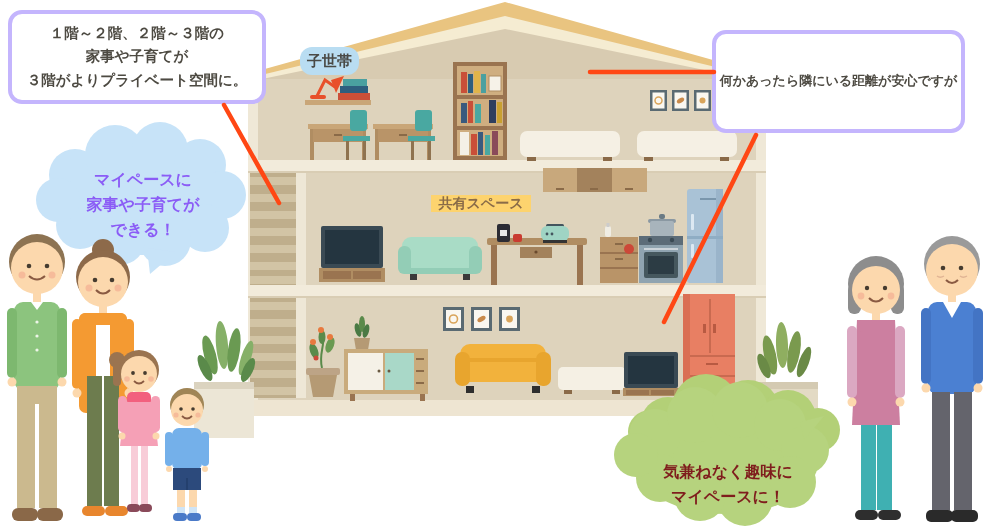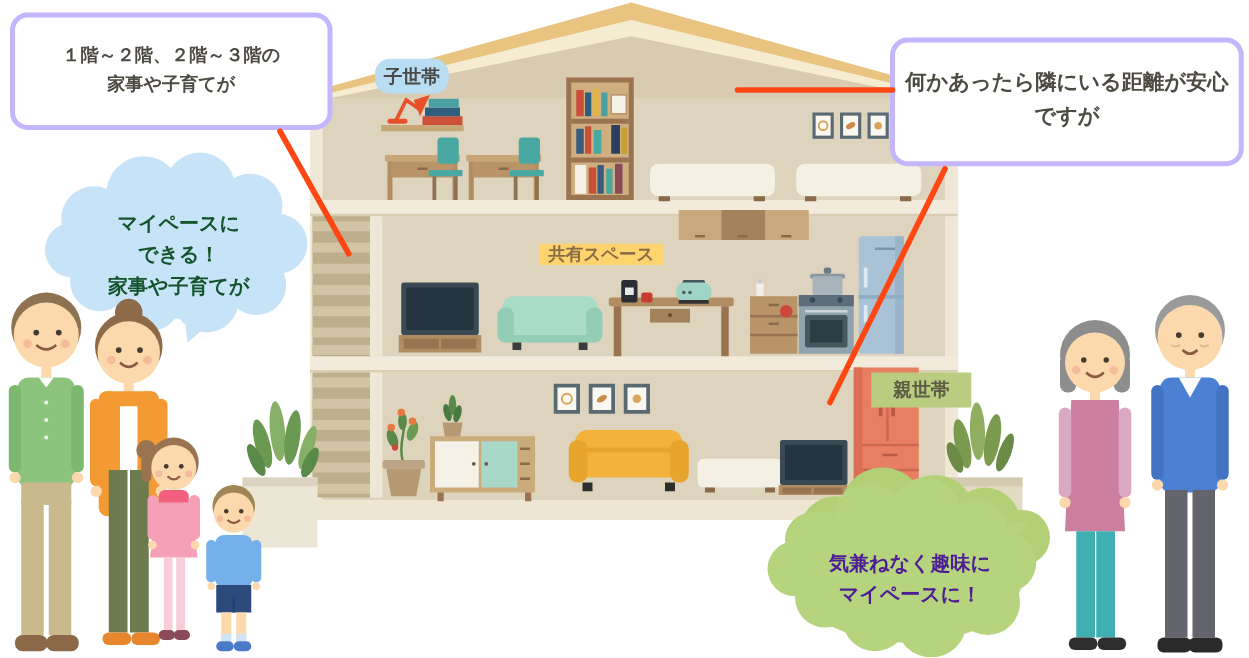--- a/index.html
+++ b/index.html
@@ -4,29 +4,29 @@
 <style>
   html,body{margin:0;padding:0;background:#fff;}
   #stage{position:relative;width:999px;height:526px;background:#ffffff;overflow:hidden;
          font-family:"Liberation Sans","DejaVu Sans",sans-serif;}
   svg.scene{position:absolute;left:0;top:0;z-index:1;}
   svg.overlay{position:absolute;left:0;top:0;z-index:6;pointer-events:none;}
   .callout{position:absolute;background:#ffffff;border:4px solid #c4b5fd;border-radius:14px;
            display:flex;flex-direction:column;justify-content:center;align-items:center;
            text-align:center;font-weight:bold;color:#4d4a42;z-index:5;box-sizing:border-box;}
   #callout-stairs{left:8px;top:10px;width:258px;height:94px;font-size:14.5px;line-height:1.6;}
-  #callout-privacy{left:712px;top:30px;width:283px;height:103px;font-size:17px;line-height:1.55;font-family:Liberation Mono, monospace;}
+  #callout-privacy{left:712px;top:30px;width:253px;height:103px;font-size:13px;line-height:1.55;}
   .floor-label{position:absolute;display:flex;align-items:center;justify-content:center;
                font-weight:bold;z-index:4;}
   #label-child{left:300px;top:47px;width:59px;height:28px;background:#b9ddf2;color:#4a4a46;font-size:15px;border-radius:12px;}
   #label-shared{left:431px;top:195px;width:100px;height:17px;background:#fdd36e;color:#8a6c48;font-size:14px;}
   #label-parent{left:697px;top:298px;width:80px;height:28px;background:#b9cc80;color:#5c5c42;font-size:15px;}
   .bubble-text{position:absolute;text-align:center;font-weight:bold;z-index:4;}
-  #bubble-family-text{left:57px;top:168px;width:172px;color:#14532d;font-size:16px;line-height:1.55;}
-  #bubble-grand-text{left:642px;top:440px;width:172px;color:#4c1d95;font-size:16px;line-height:1.55;}
+  #bubble-family-text{left:57px;top:168px;width:172px;color:#8b5cf6;font-size:16px;line-height:1.55;}
+  #bubble-grand-text{left:642px;top:460px;width:172px;color:#7f1d1d;font-size:16px;line-height:1.55;}
 </style>
 </head>
 <body>
 
 <div id="stage">
 
   <svg class="scene" width="999" height="526" viewBox="0 0 999 526">
 
     <g>
       <rect x="240" y="398" width="532" height="18" rx="3" fill="#eee5d2"></rect>
@@ -481,34 +481,34 @@
       <rect x="17" y="162" width="18" height="118" fill="#64646c"></rect>
       <rect x="39" y="162" width="18" height="118" fill="#64646c"></rect>
       <rect x="11" y="280" width="27" height="12" rx="5" fill="#2a2a2a"></rect>
       <rect x="36" y="280" width="27" height="12" rx="5" fill="#2a2a2a"></rect>
     </g>
   </svg>
 
   <div class="callout" id="callout-stairs">
     <div>１階～２階、２階～３階の</div>
     <div>家事や子育てが</div>
+    <div>３階がよりプライベート空間に。</div>
   </div>
 
   <div class="callout" id="callout-privacy">
     <div>何かあったら隣にいる距離が安心ですが</div>
   </div>
 
   <div class="floor-label" id="label-child">子世帯</div>
   <div class="floor-label" id="label-shared">共有スペース</div>
-  <div class="floor-label" id="label-parent">親世帯</div>
 
   <div class="bubble-text" id="bubble-family-text">
     <div>マイペースに</div>
+    <div>家事や子育てが</div>
     <div>できる！</div>
-    <div>家事や子育てが</div>
   </div>
 
   <div class="bubble-text" id="bubble-grand-text">
     <div>気兼ねなく趣味に</div>
     <div>マイペースに！</div>
   </div>
 
   <svg class="overlay" width="999" height="526" viewBox="0 0 999 526">
     <line x1="224" y1="105" x2="279" y2="203" stroke="#ff4714" stroke-width="4.5" stroke-linecap="round"></line>
     <line x1="590" y1="72" x2="714" y2="72" stroke="#ff4714" stroke-width="4.5" stroke-linecap="round"></line>

